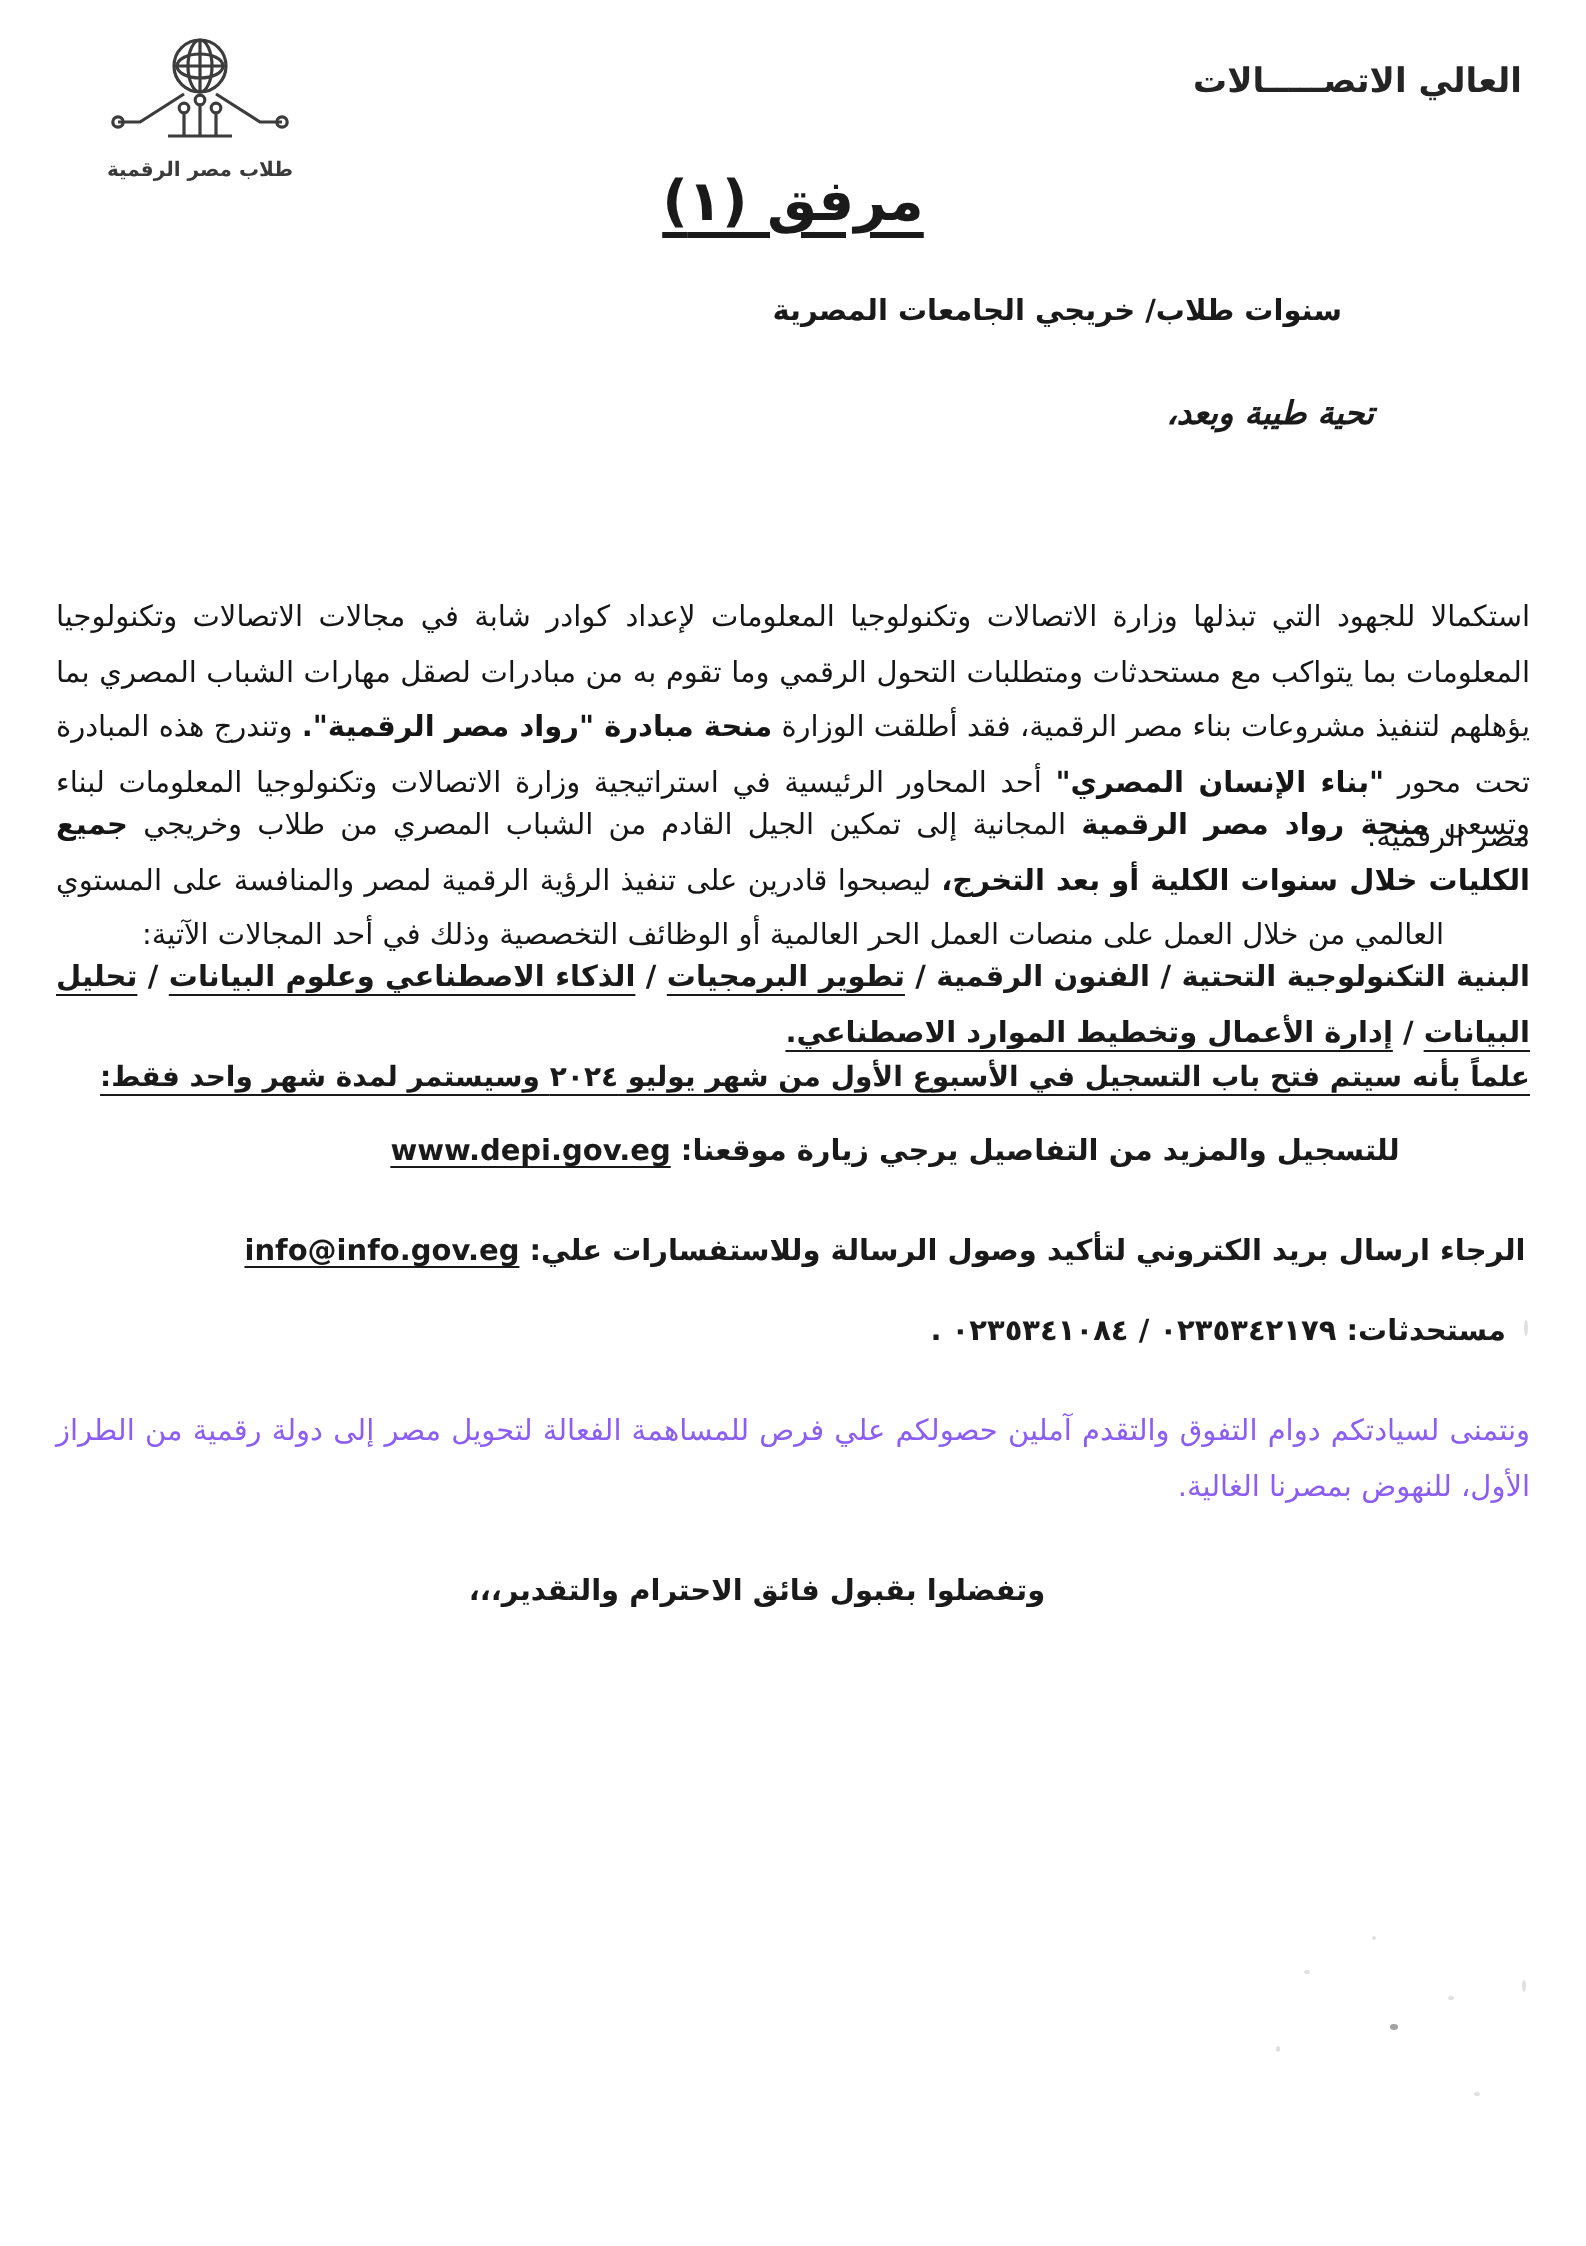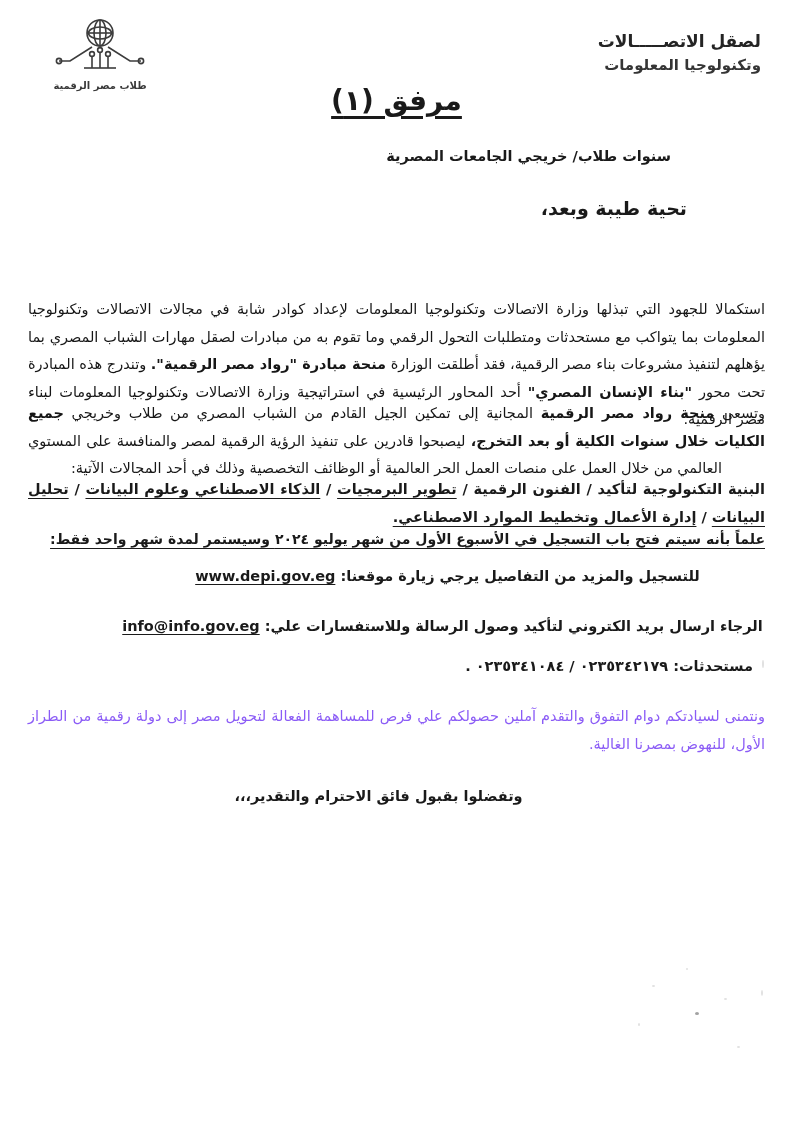--- a/index.html
+++ b/index.html
@@ -47,21 +47,21 @@
     left:28px;right:28px;
     font-size:14.5px;line-height:1.92;
     text-align:justify;
   }
   .u{
     text-decoration:underline;
     text-underline-offset:4px;
     text-decoration-thickness:1.4px;
   }
   .addressee{top:148px;right:122px;font-weight:700;font-size:14.5px;}
-  .greeting{top:197px;right:106px;font-weight:700;font-size:19px;}
+  .greeting{top:197px;right:106px;font-weight:700;font-size:16px;font-style:italic;}
 
   .intro{
     top:230px;font-weight:700;
     text-align:justify;text-align-last:justify;
     text-decoration:underline;
     text-underline-offset:4px;
     text-decoration-thickness:1.4px;
   }
   .efforts{top:296px;line-height:1.9;color:#161616;}
   .goal{top:400px;line-height:1.9;text-align-last:center;color:#161616;}
@@ -105,37 +105,36 @@
         <line x1="54" y1="40" x2="54" y2="52"></line>
         <circle cx="38" cy="38" r="2.4"></circle>
         <circle cx="46" cy="34" r="2.4"></circle>
         <circle cx="54" cy="38" r="2.4"></circle>
       </g>
     </svg>
     <div class="pioneers-caption">طلاب مصر الرقمية</div>
   </div>
 
   <div class="abs ministry-logo">
-    <div class="ministry-line1">لصقل الاتصـــــالات</div>
-    <div class="ministry-line2">وتكنولوجيا المعلومات</div>
+    <div class="ministry-line1">العالي الاتصـــــالات</div>
   </div>
 
   <div class="abs attachment-title">
     <span>مرفق (١)</span>
   </div>
 
   <div class="abs line addressee">سنوات  طلاب/ خريجي الجامعات المصرية</div>
   <div class="abs line greeting">تحية طيبة وبعد،</div>
 
 
   <div class="abs para efforts"><span>استكمالا للجهود التي تبذلها وزارة الاتصالات وتكنولوجيا المعلومات لإعداد كوادر شابة في مجالات الاتصالات وتكنولوجيا المعلومات بما يتواكب مع مستحدثات ومتطلبات التحول الرقمي وما تقوم به من مبادرات لصقل مهارات الشباب المصري بما يؤهلهم لتنفيذ مشروعات بناء مصر الرقمية، فقد أطلقت الوزارة </span><span class="bold">منحة مبادرة "رواد مصر الرقمية".</span><span> وتندرج هذه المبادرة تحت محور </span><span class="bold">"بناء الإنسان المصري"</span><span> أحد المحاور الرئيسية في استراتيجية وزارة الاتصالات وتكنولوجيا المعلومات لبناء مصر الرقمية.</span></div>
 
   <div class="abs para goal"><span>وتسعى </span><span class="bold">منحة رواد مصر الرقمية</span><span> المجانية إلى تمكين الجيل القادم من الشباب المصري من طلاب وخريجي </span><span class="bold">جميع الكليات خلال سنوات الكلية أو بعد التخرج،</span><span> ليصبحوا قادرين على تنفيذ الرؤية الرقمية لمصر والمنافسة على المستوي العالمي من خلال العمل على منصات العمل الحر العالمية أو الوظائف التخصصية وذلك في أحد المجالات الآتية:</span></div>
 
-  <div class="abs para fields"><span>البنية التكنولوجية لتأكيد / الفنون الرقمية / </span><span class="u">تطوير البرمجيات</span><span> / </span><span class="u">الذكاء الاصطناعي وعلوم البيانات</span><span> / </span><span class="u">تحليل البيانات</span><span> / </span><span class="u">إدارة الأعمال وتخطيط الموارد الاصطناعي.</span></div>
+  <div class="abs para fields"><span>البنية التكنولوجية التحتية / الفنون الرقمية / </span><span class="u">تطوير البرمجيات</span><span> / </span><span class="u">الذكاء الاصطناعي وعلوم البيانات</span><span> / </span><span class="u">تحليل البيانات</span><span> / </span><span class="u">إدارة الأعمال وتخطيط الموارد الاصطناعي.</span></div>
 
   <div class="abs note">
     <span class="u">علماً بأنه سيتم فتح باب التسجيل في الأسبوع الأول من شهر يوليو ٢٠٢٤ وسيستمر لمدة شهر واحد فقط:</span>
   </div>
 
   <div class="abs line website-line"><span>للتسجيل والمزيد من التفاصيل يرجي زيارة موقعنا: </span><span class="link" dir="ltr">www.depi.gov.eg</span></div>
 
   <div class="abs line email-line"><span>الرجاء ارسال بريد الكتروني لتأكيد وصول الرسالة وللاستفسارات علي: </span><span class="link" dir="ltr">info@info.gov.eg</span></div>
 
   <div class="abs line contact-line"><span>مستحدثات: </span><span>٠٢٣٥٣٤٢١٧٩ / ٠٢٣٥٣٤١٠٨٤ .</span></div>

